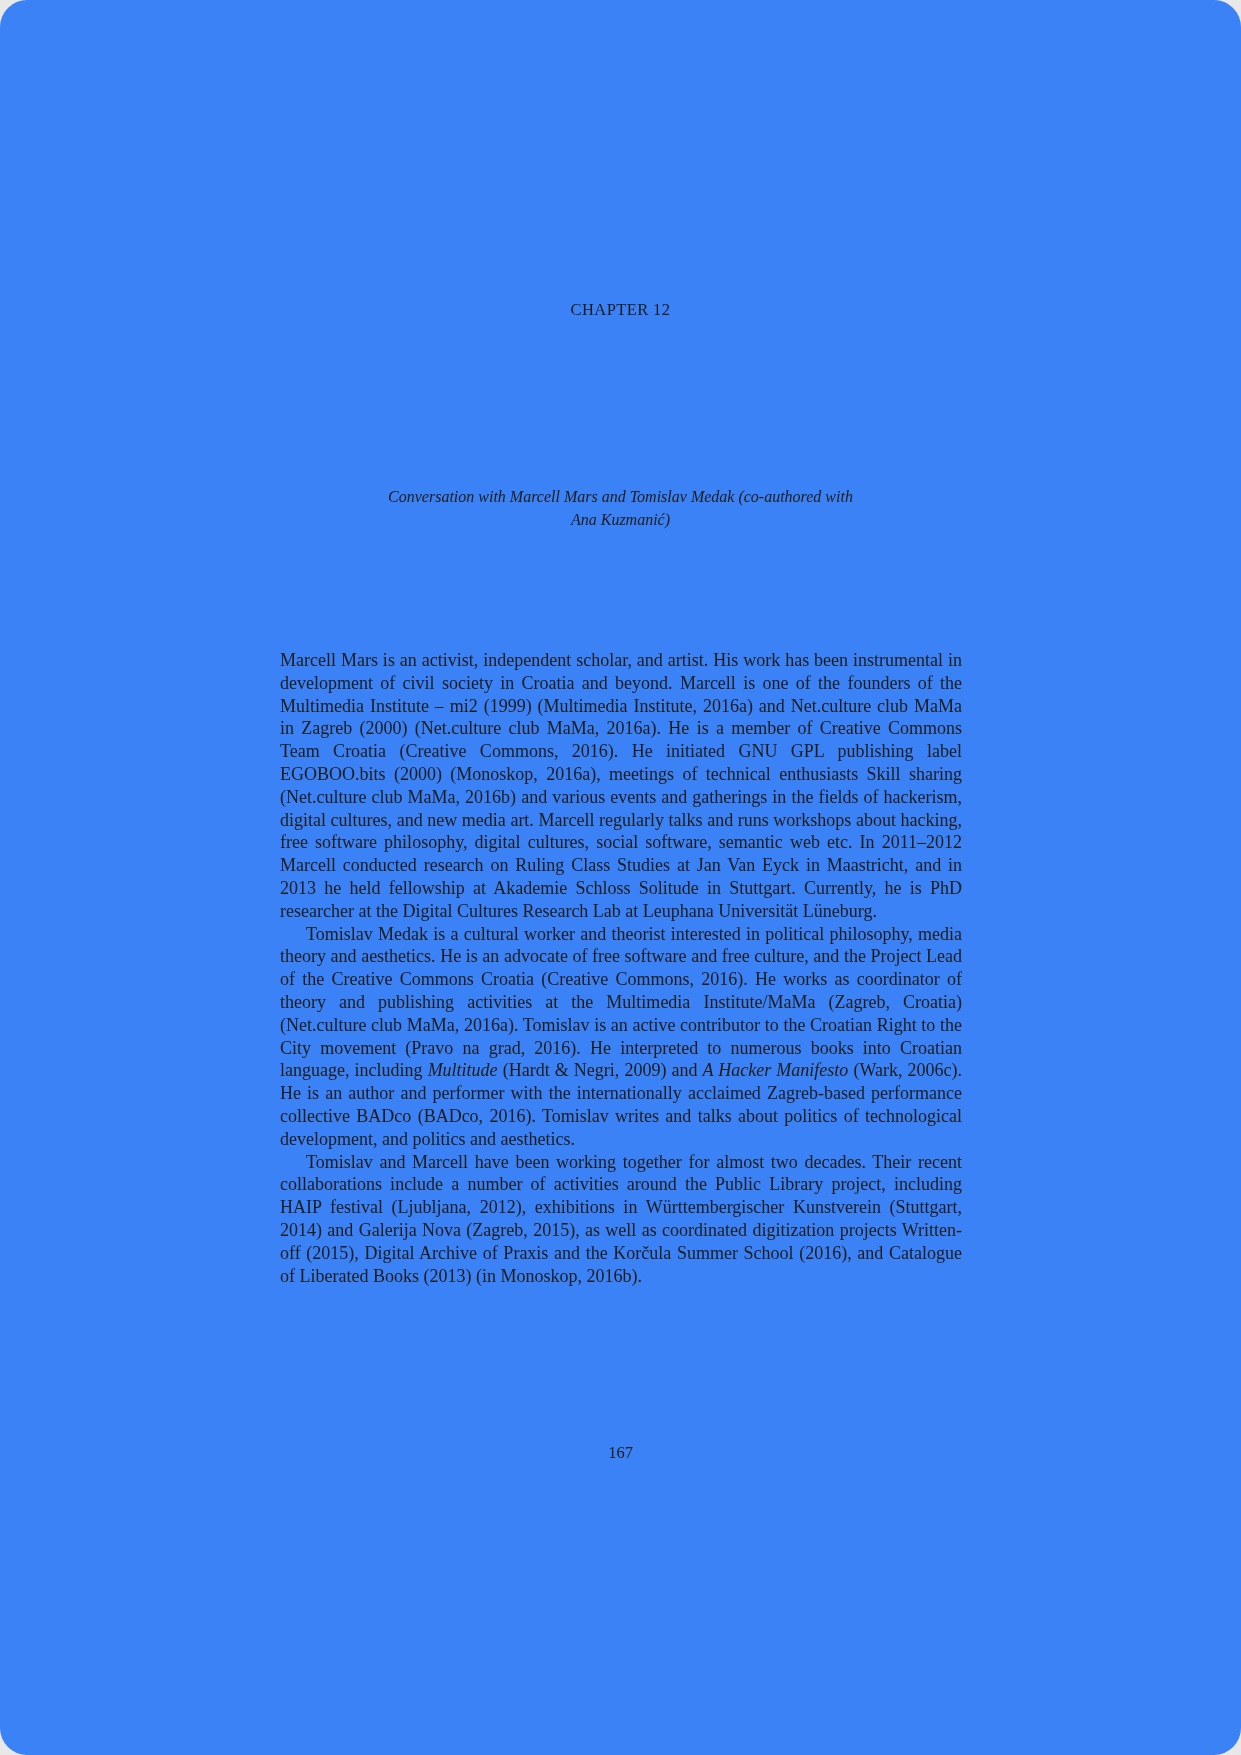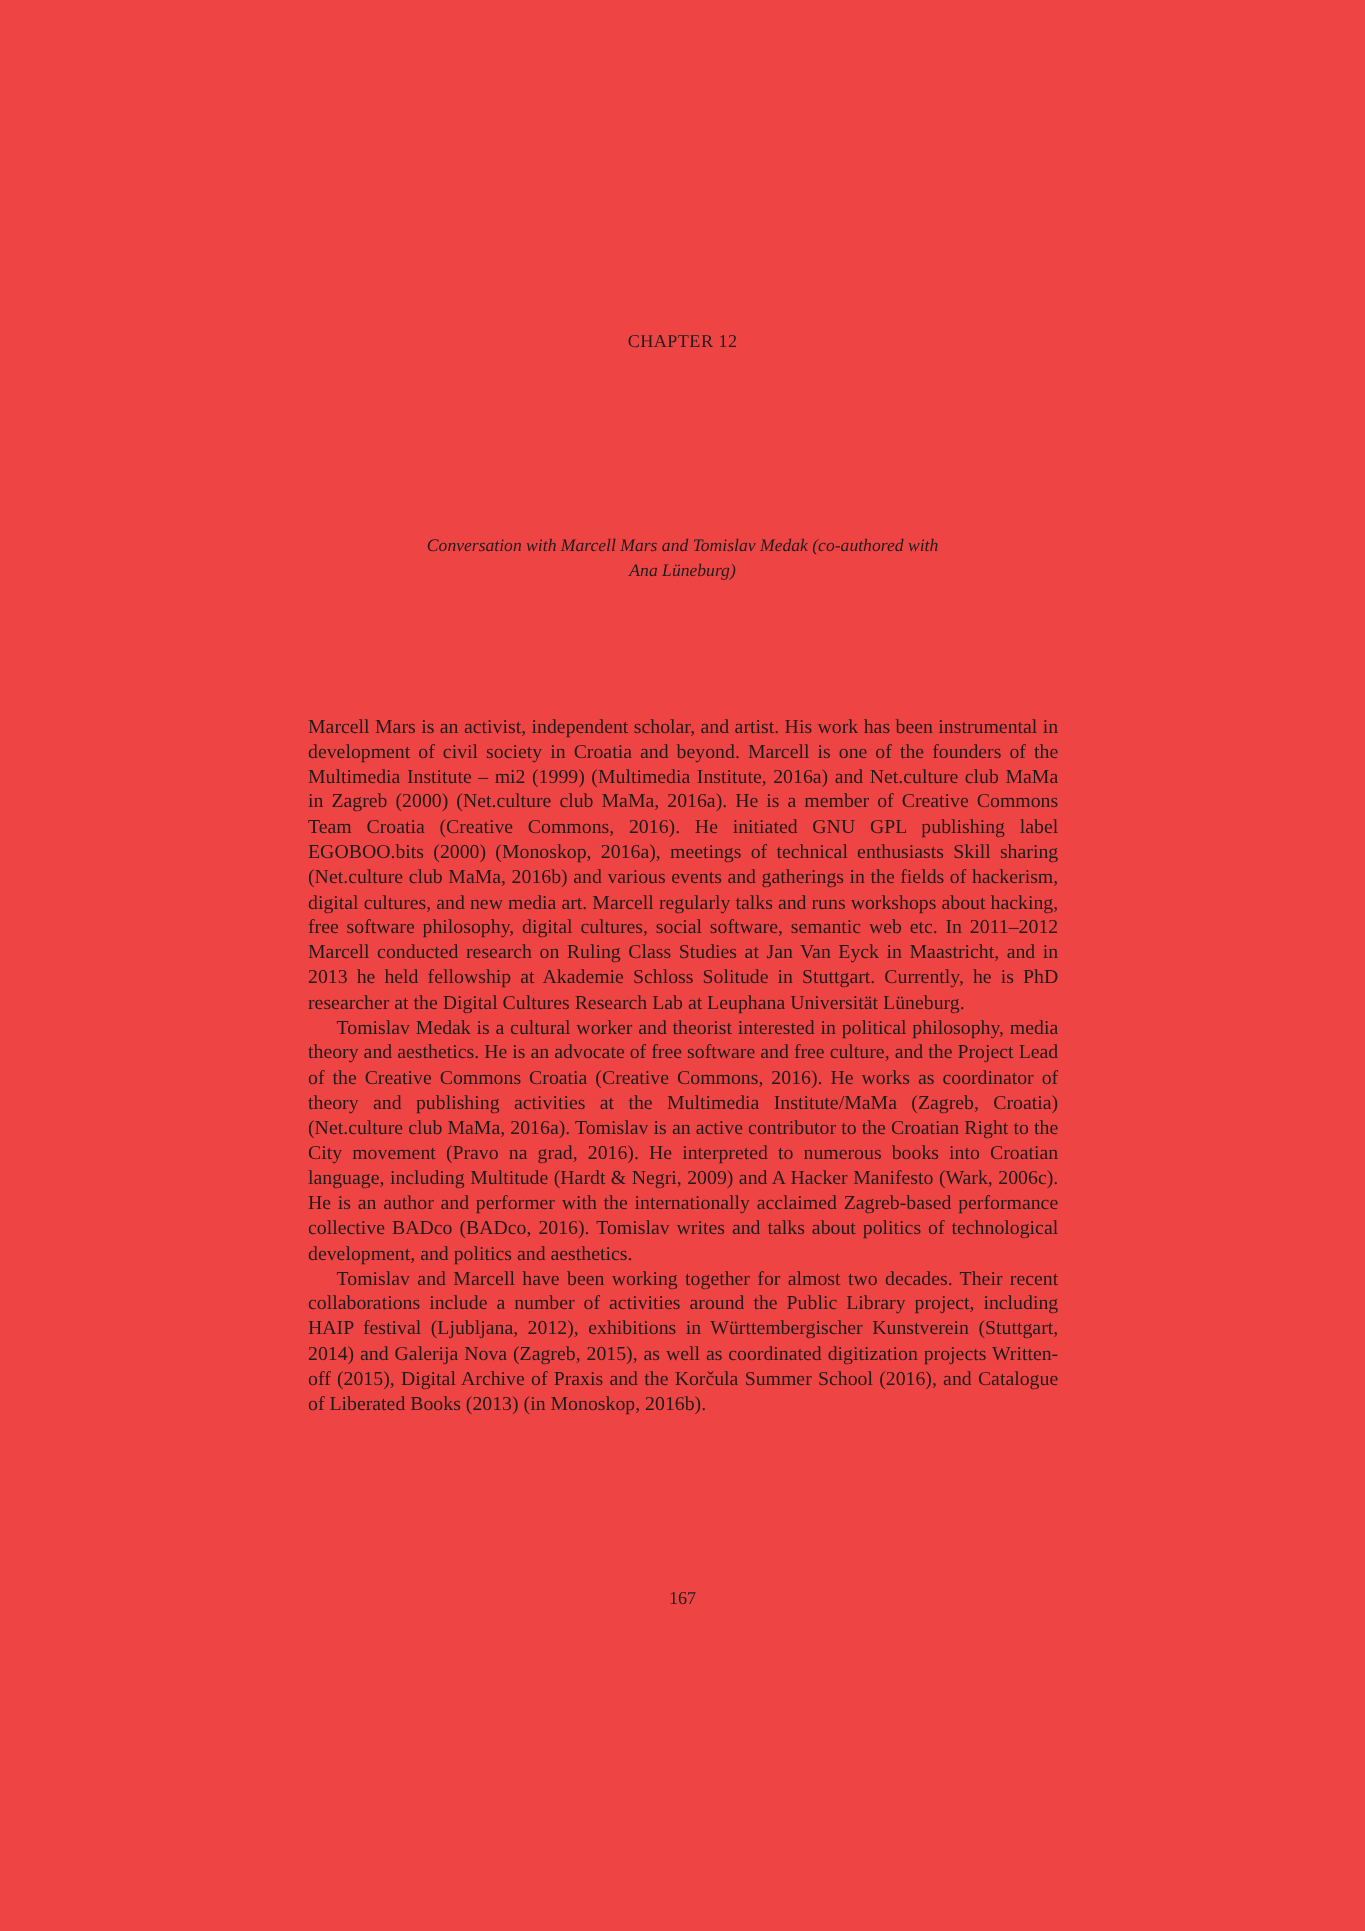--- a/index.html
+++ b/index.html
@@ -5,24 +5,25 @@
   html, body {
     margin: 0;
     padding: 0;
     background: #e8e8e8;
   }
   .page {
     position: relative;
     width: 1241px;
     height: 1755px;
     margin: 0 auto;
-    background: #ef4444;
+    background: #3b82f6;
     color: #1c1c1c;
     font-family: "Liberation Serif", "DejaVu Serif", serif;
     overflow: hidden;
+    border-radius: 27px;
   }
   .chapter-label {
     position: absolute;
     top: 300px;
     left: 0;
     right: 0;
     text-align: center;
     font-size: 16.5px;
     letter-spacing: 0.4px;
   }
@@ -64,41 +65,42 @@
     text-align: justify;
   }
   .body-text p {
     margin: 0;
     padding: 0;
   }
   .body-text p.indent {
     text-indent: 26px;
   }
   .italic {
+    font-style: italic;
   }
   .page-number {
     position: absolute;
     top: 1443px;
     left: 0;
     right: 0;
     text-align: center;
     font-size: 16.5px;
   }
 </style>
 </head>
 <body>
 
 <div class="page">
 
   <div class="chapter-label">CHAPTER 12</div>
 
 
   <div class="chapter-subtitle">
     <span class="subtitle-line">Conversation with Marcell Mars and Tomislav Medak (co-authored with</span>
-    <span class="subtitle-line">Ana Lüneburg)</span>
+    <span class="subtitle-line">Ana Kuzmanić)</span>
   </div>
 
   <div class="body-text">
       <p class=""><span>Marcell Mars is an activist, independent scholar, and artist. His work has been instrumental in development of civil society in Croatia and beyond. Marcell is one of the founders of the Multimedia Institute – mi2 (1999) (Multimedia Institute, 2016a) and Net.culture club MaMa in Zagreb (2000) (Net.culture club MaMa, 2016a). He is a member of Creative Commons Team Croatia (Creative Commons, 2016). He initiated GNU GPL publishing label EGOBOO.bits (2000) (Monoskop, 2016a), meetings of technical enthusiasts Skill sharing (Net.culture club MaMa, 2016b) and various events and gatherings in the fields of hackerism, digital cultures, and new media art. Marcell regularly talks and runs workshops about hacking, free software philosophy, digital cultures, social software, semantic web etc. In 2011–2012 Marcell conducted research on Ruling Class Studies at Jan Van Eyck in Maastricht, and in 2013 he held fellowship at Akademie Schloss Solitude in Stuttgart. Currently, he is PhD researcher at the Digital Cultures Research Lab at Leuphana Universität Lüneburg.</span></p>
       <p class="indent"><span>Tomislav Medak is a cultural worker and theorist interested in political philosophy, media theory and aesthetics. He is an advocate of free software and free culture, and the Project Lead of the Creative Commons Croatia (Creative Commons, 2016). He works as coordinator of theory and publishing activities at the Multimedia Institute/MaMa (Zagreb, Croatia) (Net.culture club MaMa, 2016a). Tomislav is an active contributor to the Croatian Right to the City movement (Pravo na grad, 2016). He interpreted to numerous books into Croatian language, including </span><span class="italic">Multitude</span><span> (Hardt &amp; Negri, 2009) and </span><span class="italic">A Hacker Manifesto</span><span> (Wark, 2006c). He is an author and performer with the internationally acclaimed Zagreb-based performance collective BADco (BADco, 2016). Tomislav writes and talks about politics of technological development, and politics and aesthetics.</span></p>
       <p class="indent"><span>Tomislav and Marcell have been working together for almost two decades. Their recent collaborations include a number of activities around the Public Library project, including HAIP festival (Ljubljana, 2012), exhibitions in Württembergischer Kunstverein (Stuttgart, 2014) and Galerija Nova (Zagreb, 2015), as well as coordinated digitization projects Written-off (2015), Digital Archive of Praxis and the Korčula Summer School (2016), and Catalogue of Liberated Books (2013) (in Monoskop, 2016b).</span></p>
     </div>
 
   <div class="page-number">167</div>
 

